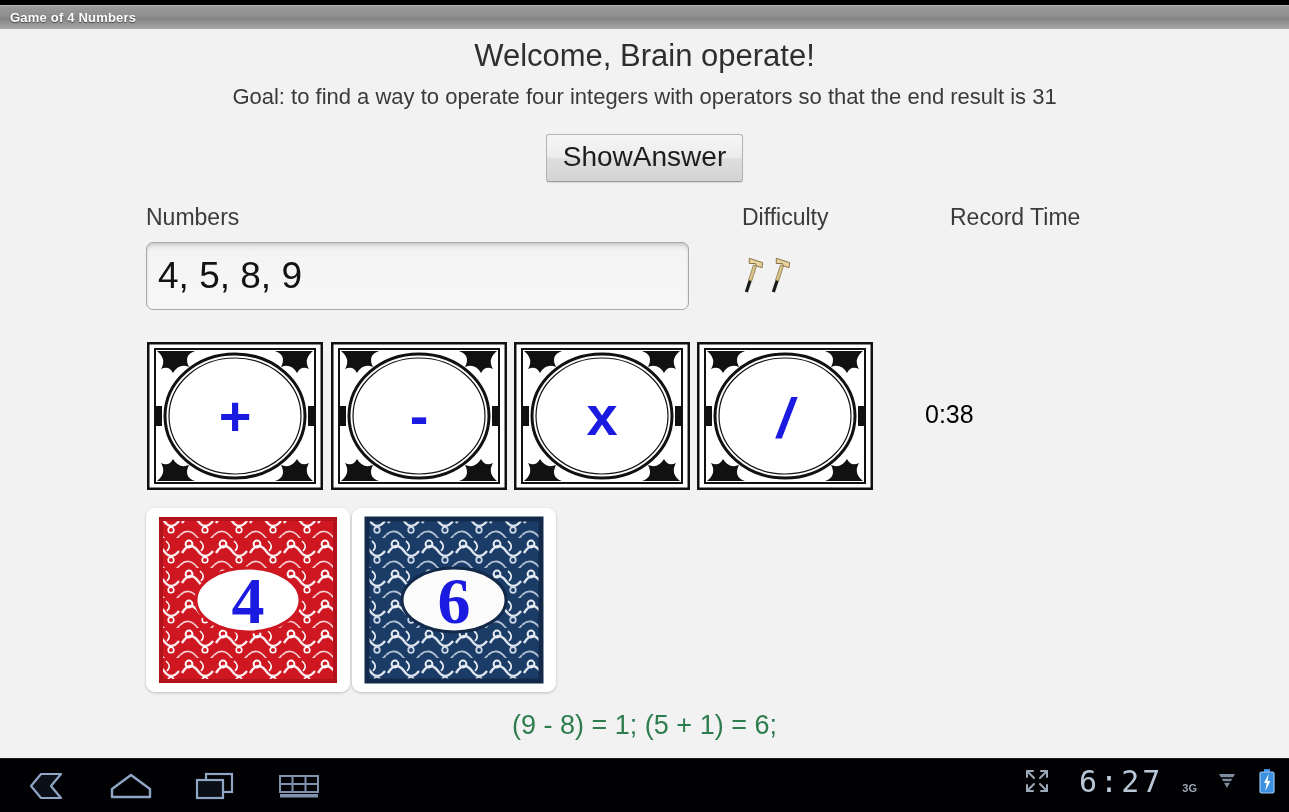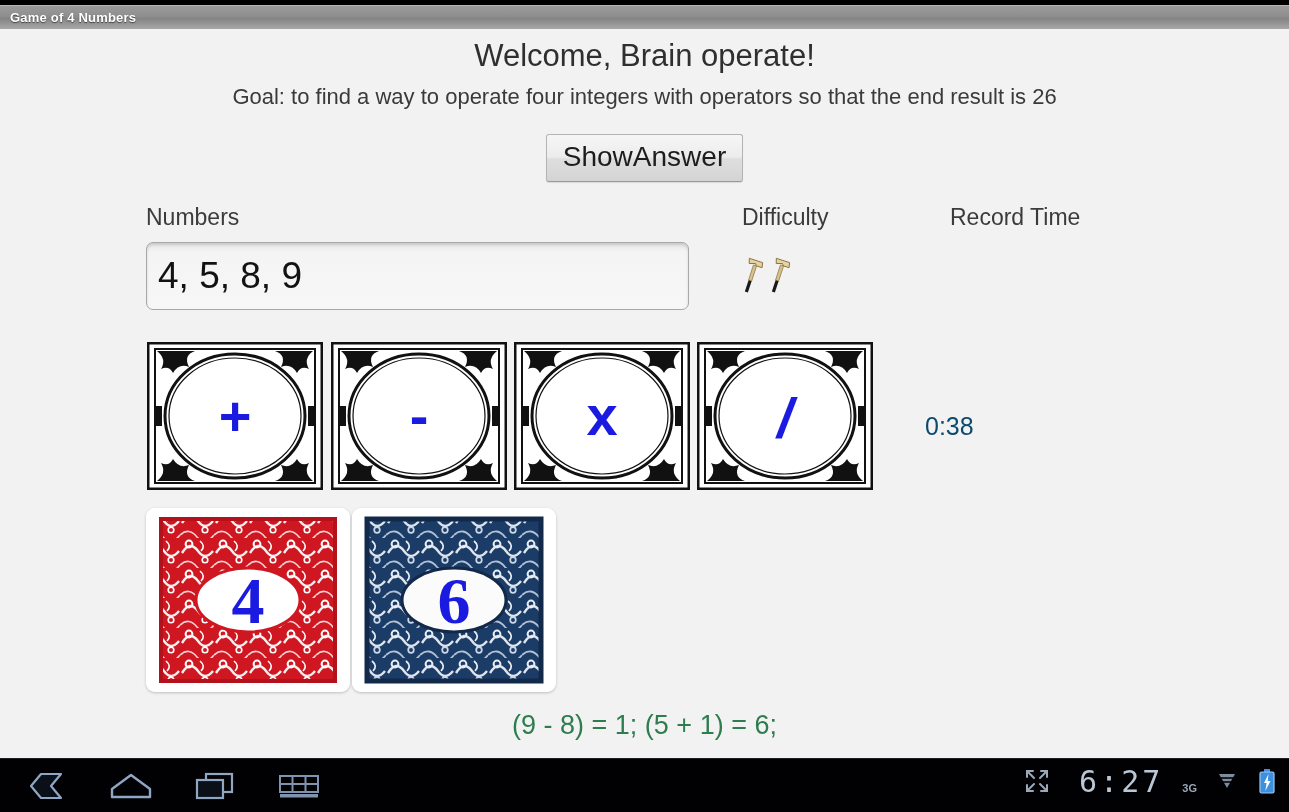--- a/index.html
+++ b/index.html
@@ -149,23 +149,23 @@
     font-weight: bold;
     font-size: 56px;
   }
   .op-0 { left: 147px; }
   .op-1 { left: 331px; }
   .op-2 { left: 514px; }
   .op-3 { left: 697px; }
 
   .timer {
     position: absolute;
-    left: 925px; top: 70px;
+    left: 925px; top: 58px;
     font-size: 25px;
-    color: #0c4a6e;
+    color: #000000;
   }
 
   
   .num-row {
     position: relative;
     margin-top: 14px;
     height: 184px;
   }
   .num-card {
     position: absolute;
@@ -247,21 +247,21 @@
 
 <div id="screen">
 
   <div id="titlebar">
     <span class="title-text">Game of 4 Numbers</span>
   </div>
 
   <div id="app">
 
     <div class="welcome">Welcome, Brain operate!</div>
-    <div class="goal">Goal: to find a way to operate four integers with operators so that the end result is 26</div>
+    <div class="goal">Goal: to find a way to operate four integers with operators so that the end result is 31</div>
 
     <div class="button-row">
       <button class="btn">ShowAnswer</button>
     </div>
 
     <div class="labels-row">
       <span class="lbl lbl-numbers">Numbers</span>
       <span class="lbl lbl-difficulty">Difficulty</span>
       <span class="lbl lbl-recordtime">Record Time</span>
     </div>

